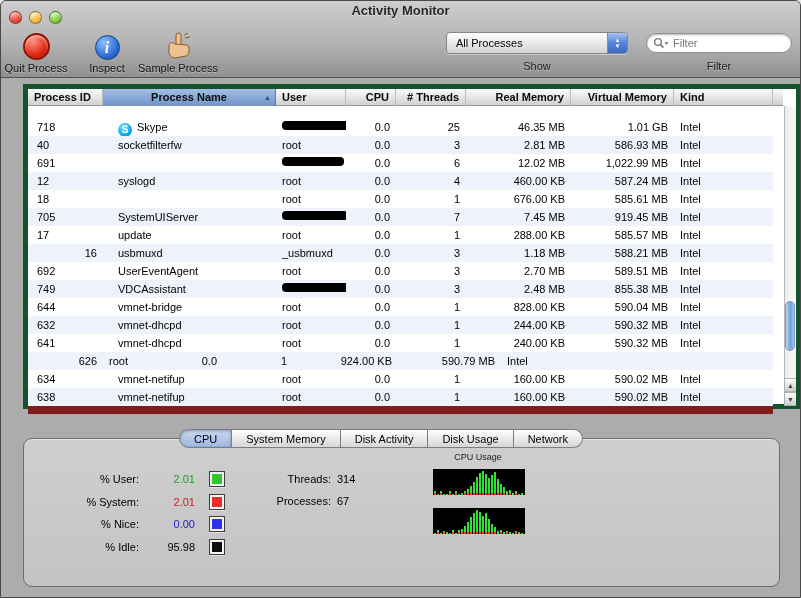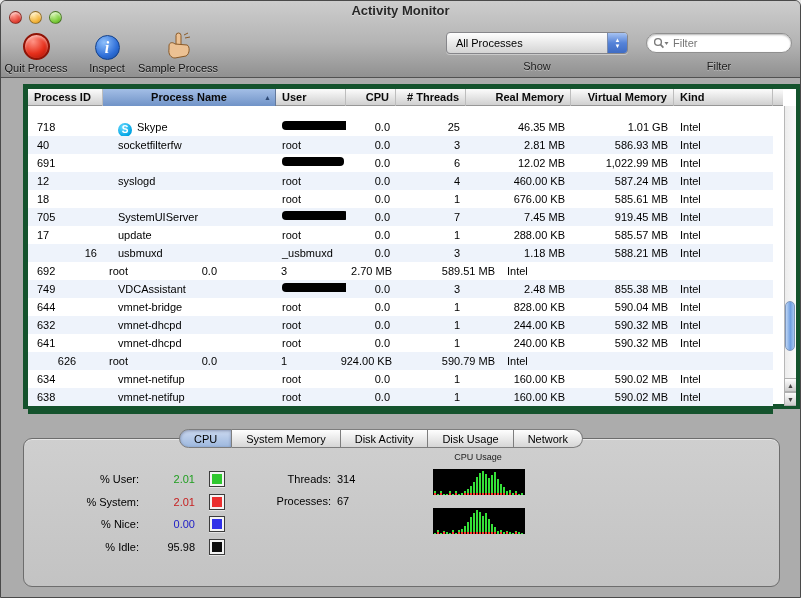--- a/index.html
+++ b/index.html
@@ -28,21 +28,21 @@
   .filter{position:absolute;left:645px;top:32px;width:146px;height:20px}
   .filter-input{width:100%;height:100%;box-sizing:border-box;border:1px solid #8f8f8f;border-radius:10px;padding:0 8px 0 26px;font-size:11px;font-family:"Liberation Sans",sans-serif;background:#fff;box-shadow:inset 0 1px 2px rgba(0,0,0,.3);outline:none;color:#333}
   .mag{position:absolute;left:7px;top:3px;z-index:2}
 
   
   .table{position:absolute;left:22px;top:83px;width:778px;height:325px;background:#fff;border:5px solid #14532d;box-sizing:border-box}
   .thead{position:absolute;top:0;left:0;width:755px;height:17px;display:flex;background:linear-gradient(#fcfcfc,#d0d0d0);border-bottom:1px solid #979797;box-sizing:border-box}
   .hcell{height:17px;line-height:16px;font-size:11px;font-weight:bold;color:#0a0a0a;padding:0 6px;border-right:1px solid #bdbdbd;box-sizing:border-box;position:relative;white-space:nowrap;overflow:hidden}
   .hcell.sorted{background:linear-gradient(#a3bee6,#7093c7);border-right:1px solid #63799c}
   .sortarrow{position:absolute;right:4px;top:1px;font-size:7px;color:#2e4a75}
-  .tbody{position:absolute;top:17px;left:0;width:745px;height:308px;overflow:hidden;background:#14532d}
+  .tbody{position:absolute;top:17px;left:0;width:745px;height:308px;overflow:hidden;background:#7f1d1d}
   .spacer{height:12px;background:#fff}
   .trow{display:flex;height:18px;background:#fff}
   .trow.alt{background:#eef3fb}
   .tcell{font-size:11px;line-height:18px;color:#000;padding:0 6px;box-sizing:border-box;white-space:nowrap;overflow:hidden}
   .tcell.pid{padding-left:9px}
   .tcell.namecell{padding-left:15px}
   .skype{display:inline-block;width:14px;height:14px;border-radius:50%;background:radial-gradient(circle at 35% 30%,#66d9ff,#00a4e4 70%,#0084c6);color:#fff;font-weight:bold;font-size:10px;line-height:14px;text-align:center;vertical-align:-2px;margin-right:5px}
   .redact{display:inline-block;height:9px;background:#000;border-radius:4px;vertical-align:1px}
   .vscroll{position:absolute;top:17px;right:0;width:12px;height:300px;background:linear-gradient(90deg,#ececec,#fafafa);border-left:1px solid #b7b7b7;box-sizing:border-box}
   .vthumb{position:absolute;left:0px;top:195px;width:10px;height:50px;border-radius:5px;background:linear-gradient(90deg,#bdd5f4,#6f9fe2 55%,#a5c6f0);border:1px solid #7e96bb;box-sizing:border-box}
@@ -215,20 +215,21 @@
           <div class="tcell namecell" style="width: 173px; text-align: left;"><span>usbmuxd</span></div>
           <div class="tcell" style="width: 70px; text-align: left;">_usbmuxd</div>
           <div class="tcell" style="width: 50px; text-align: right;">0.0</div>
           <div class="tcell" style="width: 70px; text-align: right;">3</div>
           <div class="tcell" style="width: 105px; text-align: right;">1.18 MB</div>
           <div class="tcell" style="width: 103px; text-align: right;">588.21 MB</div>
           <div class="tcell" style="width: 99px; text-align: left;">Intel</div>
         </div>
         <div class="trow">
           <div class="tcell pid" style="width: 75px; text-align: left;">692</div>
+          <div class="tcell namecell" style="width: 173px; text-align: left;"><span>UserEventAgent</span></div>
           <div class="tcell" style="width: 70px; text-align: left;">root</div>
           <div class="tcell" style="width: 50px; text-align: right;">0.0</div>
           <div class="tcell" style="width: 70px; text-align: right;">3</div>
           <div class="tcell" style="width: 105px; text-align: right;">2.70 MB</div>
           <div class="tcell" style="width: 103px; text-align: right;">589.51 MB</div>
           <div class="tcell" style="width: 99px; text-align: left;">Intel</div>
         </div>
         <div class="trow alt">
           <div class="tcell pid" style="width: 75px; text-align: left;">749</div>
           <div class="tcell namecell" style="width: 173px; text-align: left;"><span>VDCAssistant</span></div>
@@ -263,21 +264,21 @@
           <div class="tcell pid" style="width: 75px; text-align: left;">641</div>
           <div class="tcell namecell" style="width: 173px; text-align: left;"><span>vmnet-dhcpd</span></div>
           <div class="tcell" style="width: 70px; text-align: left;">root</div>
           <div class="tcell" style="width: 50px; text-align: right;">0.0</div>
           <div class="tcell" style="width: 70px; text-align: right;">1</div>
           <div class="tcell" style="width: 105px; text-align: right;">240.00 KB</div>
           <div class="tcell" style="width: 103px; text-align: right;">590.32 MB</div>
           <div class="tcell" style="width: 99px; text-align: left;">Intel</div>
         </div>
         <div class="trow alt">
-          <div class="tcell pid" style="width: 75px; text-align: center;">626</div>
+          <div class="tcell pid" style="width: 75px; text-align: right;">626</div>
           <div class="tcell" style="width: 70px; text-align: left;">root</div>
           <div class="tcell" style="width: 50px; text-align: right;">0.0</div>
           <div class="tcell" style="width: 70px; text-align: right;">1</div>
           <div class="tcell" style="width: 105px; text-align: right;">924.00 KB</div>
           <div class="tcell" style="width: 103px; text-align: right;">590.79 MB</div>
           <div class="tcell" style="width: 99px; text-align: left;">Intel</div>
         </div>
         <div class="trow">
           <div class="tcell pid" style="width: 75px; text-align: left;">634</div>
           <div class="tcell namecell" style="width: 173px; text-align: left;"><span>vmnet-netifup</span></div>

